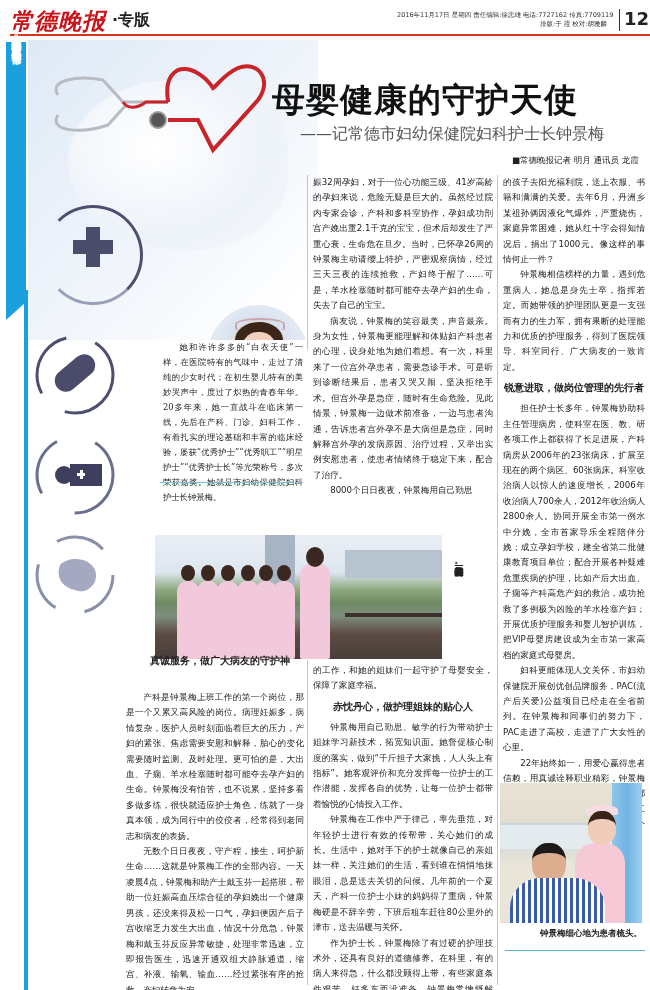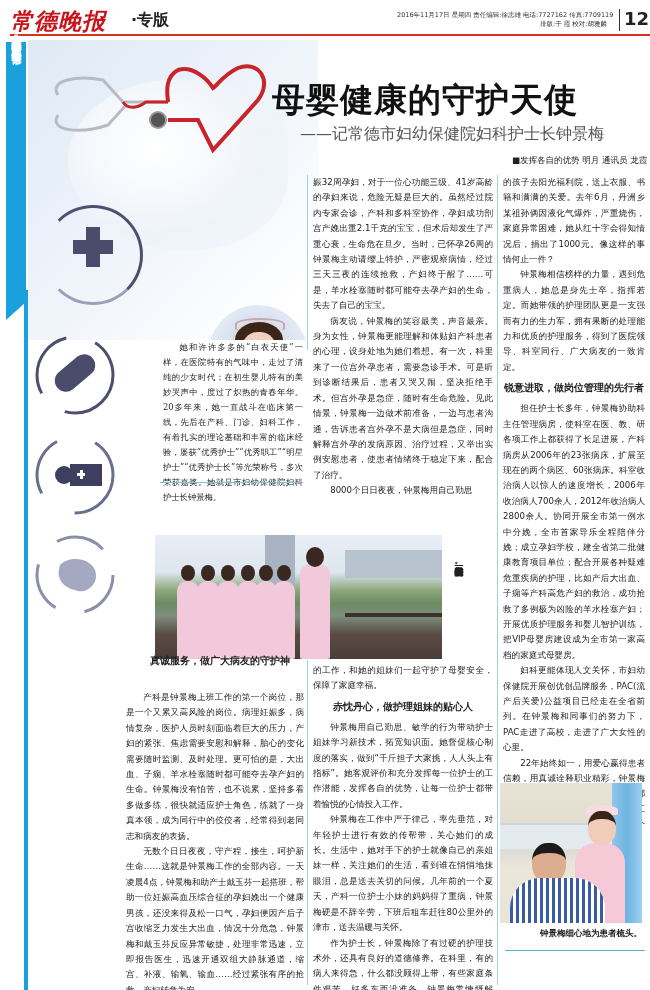--- a/index.html
+++ b/index.html
@@ -2,21 +2,21 @@
 <html><head>
 <meta charset="utf-8">
 <style>
   * { box-sizing: border-box; margin: 0; padding: 0; }
   html, body { width: 650px; height: 990px; background: #ffffff; overflow: hidden; }
   body { position: relative; font-family: "DejaVu Sans", "Liberation Sans", sans-serif; color: #222; }
 
   
   .masthead { position: absolute; left: 0; top: 0; width: 574px; height: 40px; padding-left: 21px; }
   .logo { position: absolute; left: 10px; top: 6px; font-family: "DejaVu Serif", serif; font-size: 23px; font-weight: bold; color: #c8141a; font-style: italic; letter-spacing: 1px; }
-  .edition { position: absolute; left: 112px; top: 10px; font-size: 16px; font-weight: bold; color: #222; margin-left: 19px; }
+  .edition { position: absolute; left: 112px; top: 10px; font-size: 16px; font-weight: bold; color: #222; }
   .meta1 { position: absolute; left: 397px; top: 11px; font-size: 6.5px; color: #333; white-space: nowrap; }
   .meta2 { position: absolute; left: 540px; top: 20px; font-size: 6.5px; color: #333; white-space: nowrap; }
   .pagesep { position: absolute; left: 619px; top: 9px; width: 1px; height: 22px; background: #333; }
   .pageno { position: absolute; left: 624px; top: 8px; font-size: 18px; font-weight: bold; color: #222; }
   .redrule { position: absolute; left: 10px; top: 34px; width: 640px; height: 2px; background: #d9301f; }
 
   
   .sidetab { position: absolute; left: 6px; top: 42px; width: 20px; height: 260px; background: #1aa0dc; color: #fff; font-size: 10px; font-weight: bold; writing-mode: vertical-rl; text-orientation: upright; padding-top: 6px; letter-spacing: -1px; line-height: 20px; text-align: left; }
   .sidetab:after { content: ""; position: absolute; left: 0; bottom: -18px; border-left: 20px solid #1aa0dc; border-bottom: 18px solid transparent; }
   .sideline { position: absolute; left: 24px; top: 290px; width: 4px; height: 700px; background: #1aa0dc; }
@@ -121,21 +121,21 @@
 <svg width="90" height="90" style="position:absolute;left:30px;top:530px;">
   <circle cx="45" cy="45" r="38" fill="none" stroke="#8a90aa" stroke-width="3" stroke-dasharray="50 30"></circle>
   <path d="M30,35 C40,25 60,28 65,40 C70,55 55,65 45,60 C35,58 25,50 30,35 Z" fill="#a4a8c0"></path>
 </svg>
 
 <div class="sidetab">《常德市『十佳医生』『十佳护士』风采展》系列之八</div>
 <div class="sideline"></div>
 
 <div class="title">母婴健康的守护天使</div>
 <div class="subtitle">——记常德市妇幼保健院妇科护士长钟景梅</div>
-<div class="byline">■发挥各自的优势  明月  通讯员  龙霞</div>
+<div class="byline">■常德晚报记者  明月  通讯员  龙霞</div>
 
 <div class="intro">
   <p>她和许许多多的“白衣天使”一样，在医院特有的气味中，走过了清纯的少女时代；在初生婴儿特有的美妙哭声中，度过了炽热的青春年华。20多年来，她一直战斗在临床第一线，先后在产科、门诊、妇科工作，有着扎实的理论基础和丰富的临床经验，屡获“优秀护士”“优秀职工”“明星护士”“优秀护士长”等光荣称号，多次荣获嘉奖。她就是市妇幼保健院妇科护士长钟景梅。</p>
 </div>
 <div class="intro-rule"></div>
 
 <div class="vrule" style="left:307px;top:175px;height:175px;"></div>
 <div class="vrule" style="left:497px;top:175px;height:810px;"></div>
 <div class="vrule" style="left:307px;top:660px;height:325px;"></div>
 

